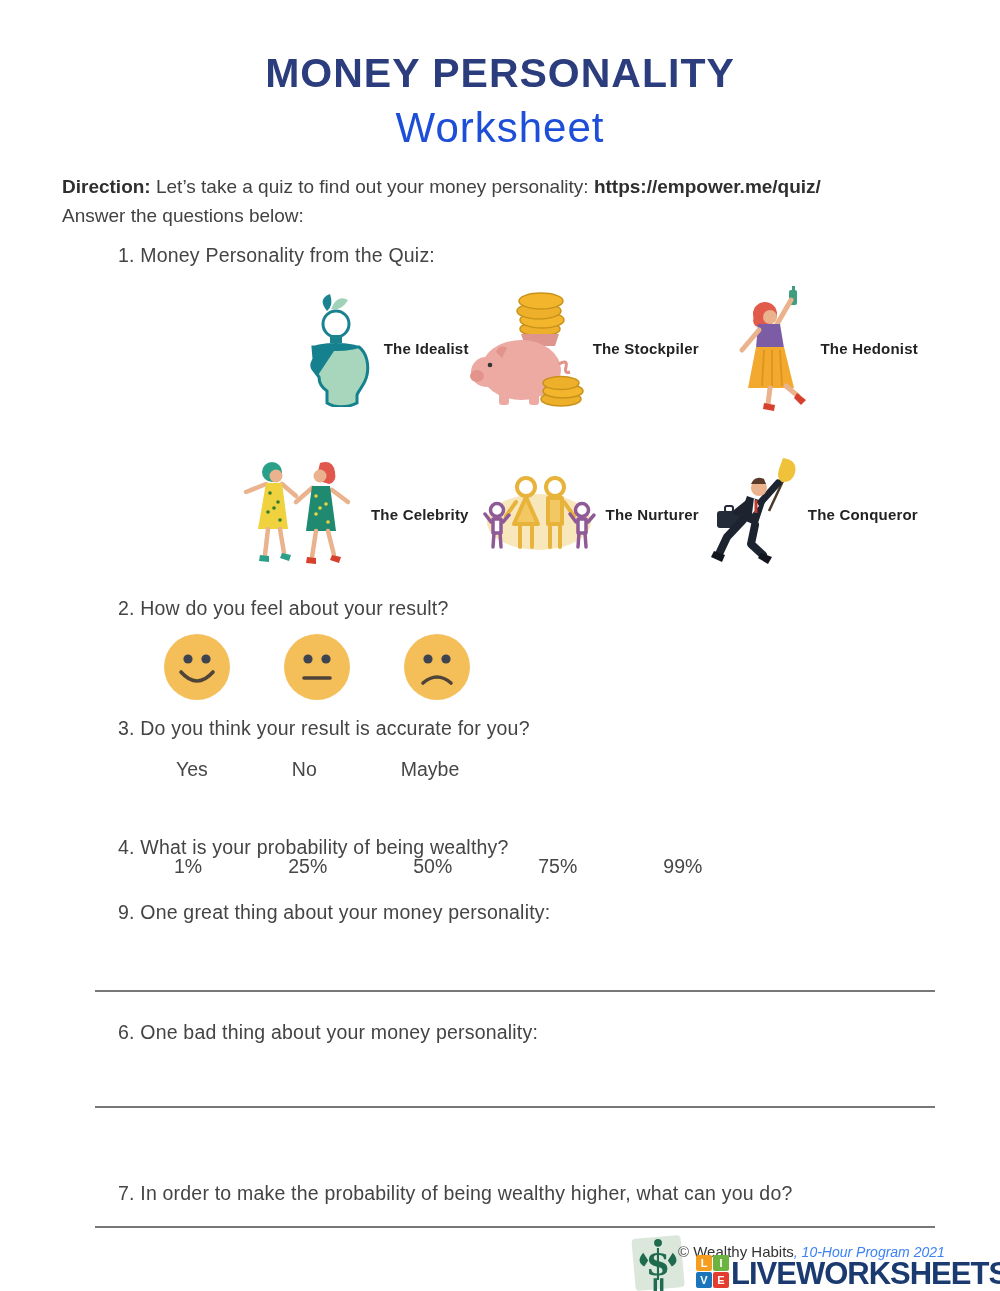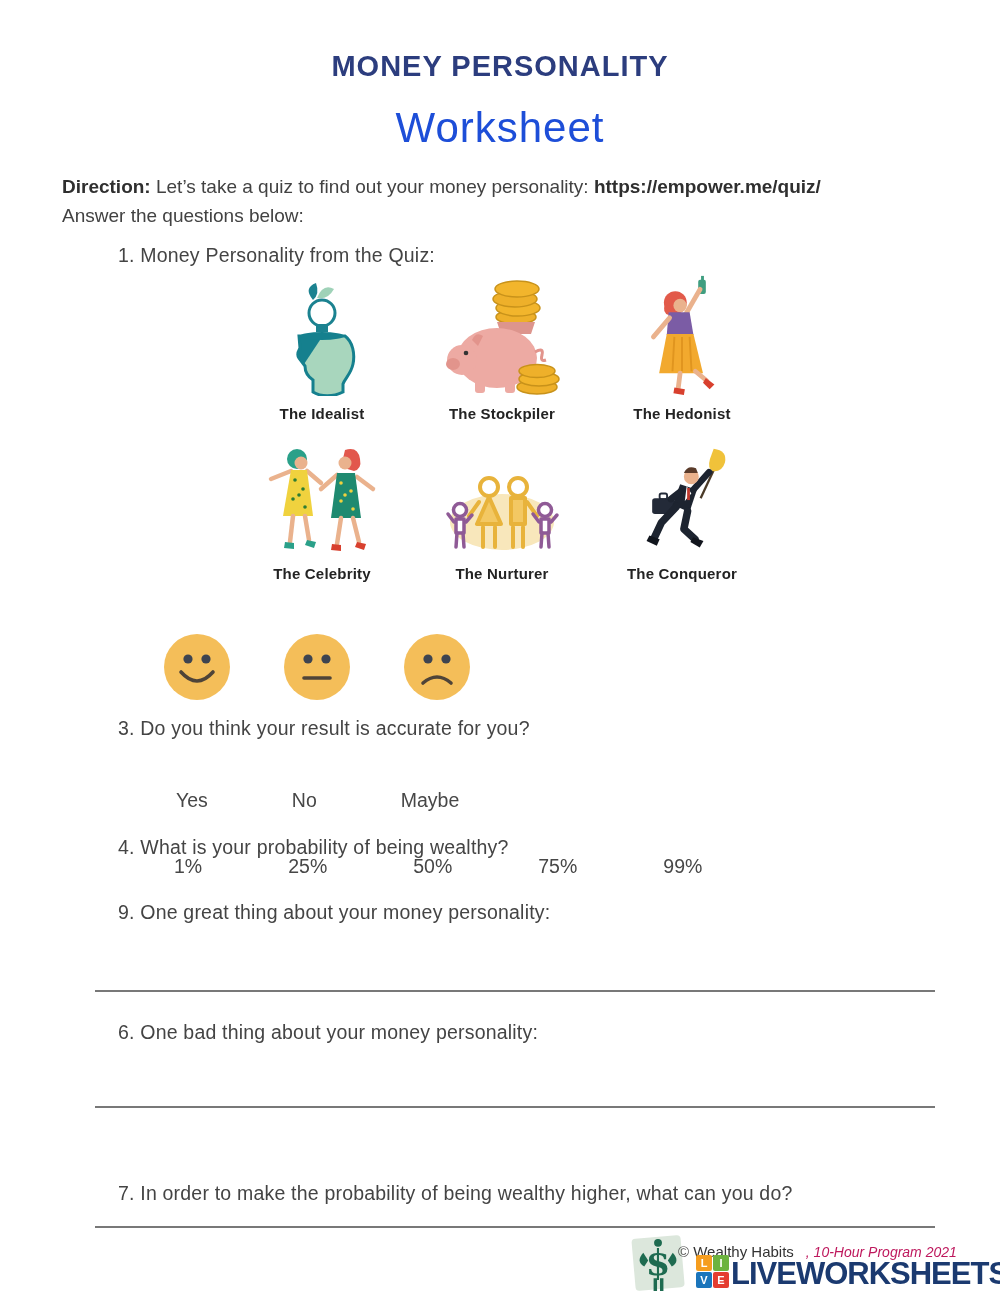--- a/index.html
+++ b/index.html
@@ -1,57 +1,57 @@
 <!DOCTYPE html>
 <html><head>
 <meta charset="utf-8">
 <style>
   * { margin:0; padding:0; box-sizing:border-box; }
   html,body { background:#ffffff; }
   body { font-family:"Liberation Sans", sans-serif; color:#3f3f3f; }
   .page { position:relative; width:1000px; height:1291px; background:#fff; overflow:hidden; margin:0 auto; }
 
   .title { position:absolute; top:50px; left:0; width:100%; text-align:center;
-           font-size:29px; font-weight:bold; color:#2c3d7e; letter-spacing:1px; }
+           font-size:41px; font-weight:bold; color:#2c3d7e; letter-spacing:1px; }
   .subtitle { position:absolute; top:104px; left:0; width:100%; text-align:center;
               font-size:42px; font-weight:normal; color:#1d4ed8; letter-spacing:1px; }
 
   .direction { position:absolute; left:62px; top:172px; width:870px;
                font-size:19px; line-height:1.55; color:#424242; }
   .direction b { color:#2f2f2f; }
 
   .q { position:absolute; left:118px; font-size:19.5px; color:#444; letter-spacing:.2px; white-space:nowrap; }
 
   
   .icon-grid { position:absolute; left:232px; top:274px; width:540px;
                display:grid; grid-template-columns:repeat(3,1fr); row-gap:24px; }
-  .p-cell { display:flex; flex-direction:column; justify-content:flex-end;
+  .p-cell { display:flex; flex-direction:row; justify-content:flex-end;
             align-items:center; gap:9px; height:148px; cursor:pointer; }
   .p-cell.row2 { height:136px; }
   .p-label { font-size:15px; font-weight:bold; color:#232323; letter-spacing:.2px; white-space:nowrap; }
 
   
   .emoji-row { position:absolute; left:164px; top:634px; display:flex; gap:54px; }
   .emoji { width:66px; height:66px; cursor:pointer; }
 
   
   .opt-row { position:absolute; display:flex; font-size:19.5px; color:#474747; }
-  .ynm { left:176px; top:789px; gap:84px; }
+  .ynm { left:176px; top:758px; gap:84px; }
   .pct { left:174px; top:855px; gap:86px; }
   .opt { cursor:pointer; }
 
   
   .ans-line { position:absolute; left:95px; width:840px; height:0;
               border-top:2px solid #787878; cursor:text; }
 
   
   .wh-logo { position:absolute; left:627px; top:1235px; width:64px; height:57px; }
   .copyright { position:absolute; left:678px; top:1243px; font-size:15px; white-space:nowrap; color:#555; }
   .copyright .c-name { font-weight:normal; color:#333; }
-  .copyright .c-rest { font-style:italic; color:#be185d; font-size:14px;margin-left:12px; }
+  .copyright .c-rest { font-style:italic; color:#3b82f6; font-size:14px; }
   .brand { position:absolute; left:696px; top:1252px; display:flex; align-items:flex-start; cursor:pointer; }
   .blocks { display:grid; grid-template-columns:16px 16px; grid-auto-rows:16px; gap:1px; margin-top:3px; }
   .blocks span { display:flex; align-items:center; justify-content:center;
                  font-size:11px; font-weight:bold; color:#fff; border-radius:2px; }
   .bl-l { background:#f59d1f; } .bl-i { background:#6cb33f; }
   .bl-v { background:#1b75bb; } .bl-e { background:#e43d30; }
   .brand-text { font-size:31px; font-weight:bold; color:#1b3a70;
                 letter-spacing:-1px; line-height:1; margin-left:2px; margin-top:6px; white-space:nowrap; }
 </style>
 </head>
@@ -223,20 +223,21 @@
         <path d="M44,65 L28,82 L20,99" stroke="#1d2430" stroke-width="8" fill="none" stroke-linecap="round" stroke-linejoin="round"></path>
         <path d="M56,70 L52,89 L64,100" stroke="#1d2430" stroke-width="8" fill="none" stroke-linecap="round" stroke-linejoin="round"></path>
         <path d="M15,96 l11,4 -3,7 -11,-5 Z" fill="#11151d"></path>
         <path d="M62,98 l11,4 -4,7 -10,-6 Z" fill="#11151d"></path>
       </svg>
       <div class="p-label">The Conqueror</div>
     </div>
 
   </div>
 
+  <div class="q" style="top:597px">2. How do you feel about your result?</div>
 
   <div class="emoji-row">
     <svg class="emoji" viewBox="0 0 66 66">
       <circle cx="33" cy="33" r="33" fill="#f4be59"></circle>
       <circle cx="24" cy="25" r="4.6" fill="#3e4450"></circle>
       <circle cx="42" cy="25" r="4.6" fill="#3e4450"></circle>
       <path d="M17,38 Q33,56 49,38" fill="none" stroke="#4f4438" stroke-width="3.6" stroke-linecap="round"></path>
     </svg>
     <svg class="emoji" viewBox="0 0 66 66">
       <circle cx="33" cy="33" r="33" fill="#f4be59"></circle>

